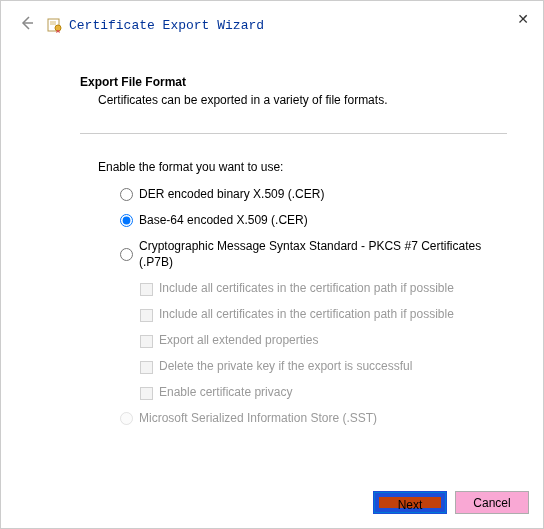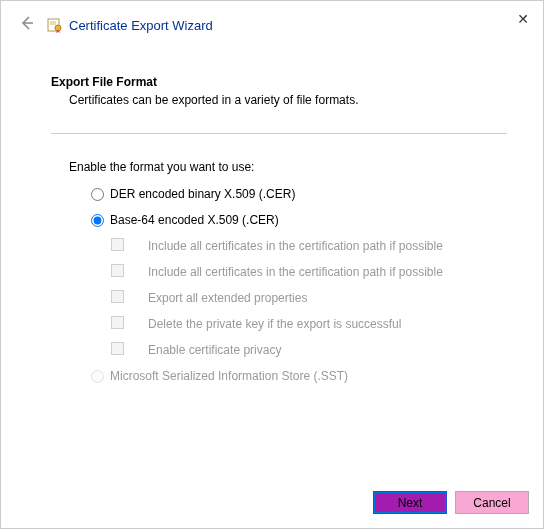--- a/index.html
+++ b/index.html
@@ -29,32 +29,33 @@
   .cert-icon {
     width: 16px;
     height: 16px;
     margin-right: 6px;
     display: inline-block;
     vertical-align: middle;
   }
   .title {
     color: #003399;
     font-size: 13px;
+    font-family: Liberation Mono, monospace;
   }
   .close {
     position: absolute;
     right: 14px;
     top: 10px;
     font-size: 14px;
     color: #333;
     cursor: pointer;
     font-family: Arial, sans-serif;
   }
   .content {
-    padding: 30px 36px 0 50px;
+    padding: 30px 36px 0 79px;
   }
   .heading {
     font-weight: 600;
     margin-bottom: 4px;
   }
   .subheading {
     margin-left: 18px;
     margin-bottom: 26px;
   }
   .hr {
@@ -78,24 +79,23 @@
   .opt input[type=radio] {
     margin: 0 6px 0 0;
     width: 13px;
     height: 13px;
   }
   .opt.disabled { color: #9a9a9a; }
   .opt.disabled input { opacity: 0.6; }
   .sub {
     margin-left: 20px;
     display: flex;
-    align-items: flex-start;
+    align-items: flex-end;
     margin-bottom: 10px;
     line-height: 16px;
-    gap: 18px;
   }
   .sub.disabled { color: #9a9a9a; }
   .chk {
     width: 13px;
     height: 13px;
     border: 1px solid #b8b8b8;
     margin-right: 6px;
     display: inline-block;
     flex-shrink: 0;
     background: #fff;
@@ -110,24 +110,24 @@
   }
   .btn {
     min-width: 74px;
     height: 23px;
     font: inherit;
     background: #f9a8d4;
     border: 1px solid #adadad;
     cursor: pointer;
   }
   .btn.primary {
-    border: 2px solid #1d4ed8;
+    border: 6px solid #1d4ed8;
     outline: 1px solid #0078d7;
     outline-offset: -2px;
-    background: #a21caf;
+    background: #c2410c;
   }
 </style>
 </head>
 <body>
 
 <div class="titlebar">
   <span class="back-arrow">
     <svg width="16" height="16" viewBox="0 0 16 16">
         <path d="M10 2 L4 8 L10 14" stroke="#888" stroke-width="1.5" fill="none"></path>
         <line x1="4" y1="8" x2="14" y2="8" stroke="#888" stroke-width="1.5"></line>
@@ -156,20 +156,24 @@
     <label class="opt">
       <input type="radio" name="fmt" style="">
       <span>DER encoded binary X.509 (.CER)</span>
     </label>
 
     <label class="opt">
       <input type="radio" name="fmt" checked="" style="">
       <span>Base-64 encoded X.509 (.CER)</span>
     </label>
 
+    <label class="opt">
+      <input type="radio" name="fmt" style="">
+      <span>Cryptographic Message Syntax Standard - PKCS #7 Certificates (.P7B)</span>
+    </label>
     <div class="sub disabled">
       <span class="chk"></span>
       <span>Include all certificates in the certification path if possible</span>
     </div>
 
     <div class="sub disabled">
       <span class="chk"></span>
       <span>Include all certificates in the certification path if possible</span>
     </div>
     <div class="sub disabled">

